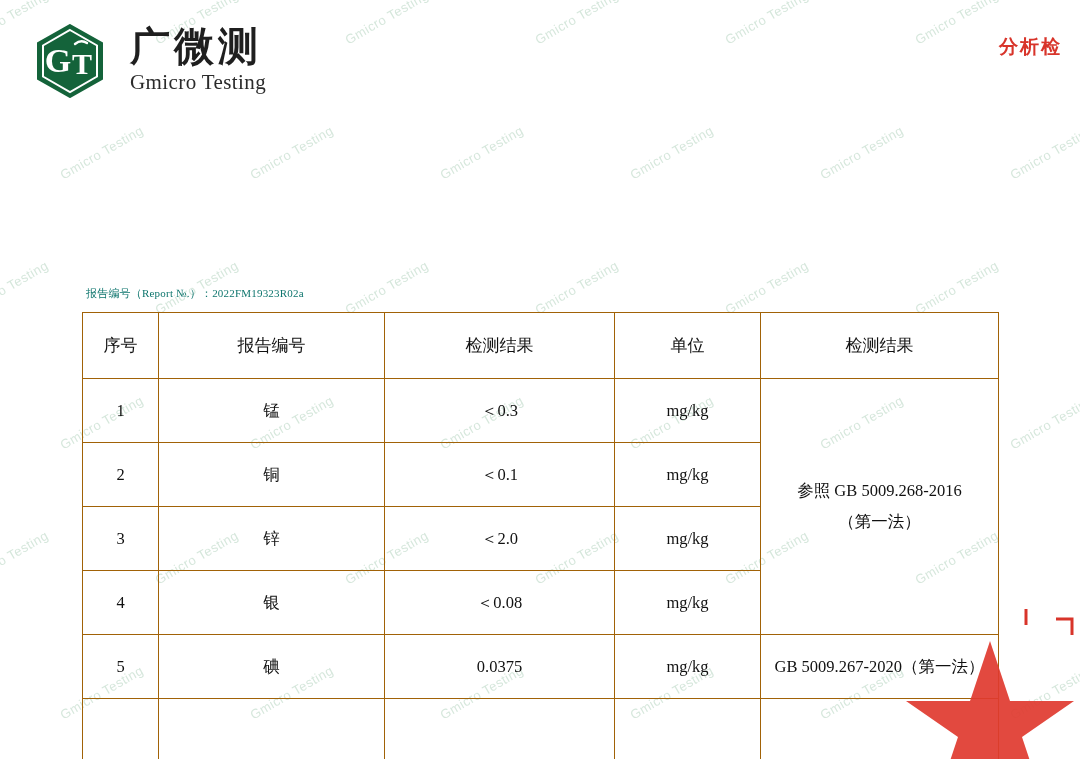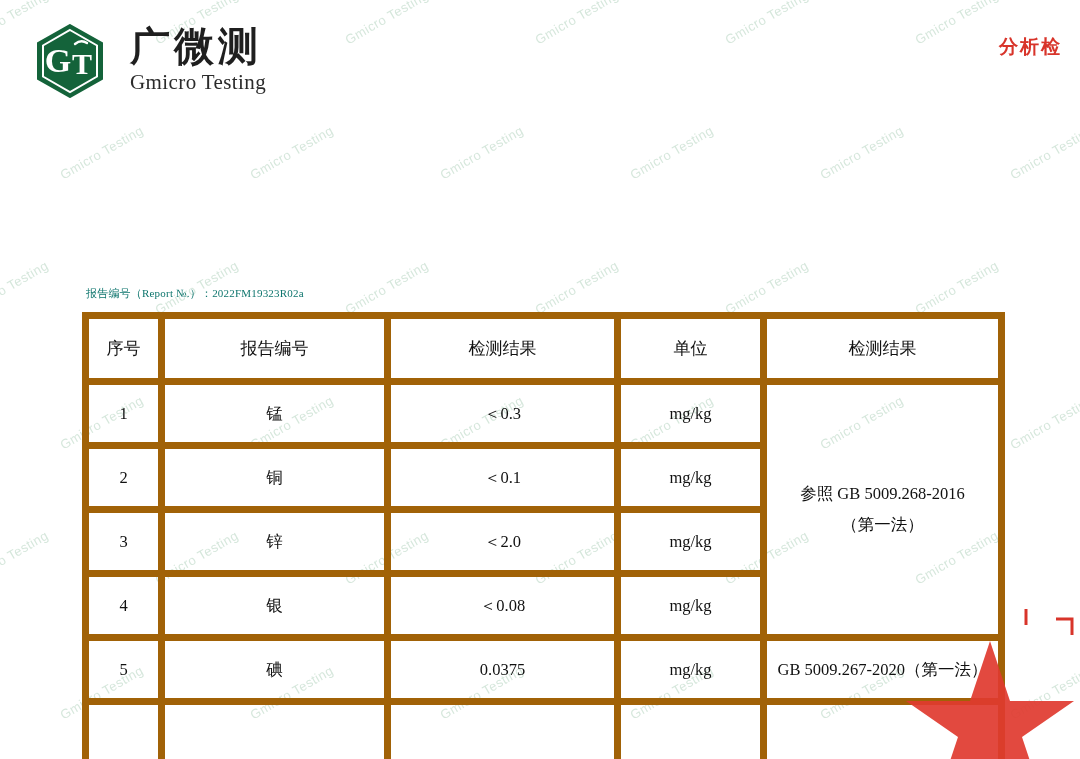--- a/index.html
+++ b/index.html
@@ -139,21 +139,21 @@
   #result-table {
     position: absolute;
     top: 312px;
     left: 82px;
     width: 916px;
     border-collapse: collapse;
     table-layout: fixed;
   }
   #result-table th,
   #result-table td {
-    border: 7px solid #a16207;
+    border: 1px solid #a16207;
     text-align: center;
     vertical-align: middle;
     font-size: 16.5px;
     color: #111;
     font-weight: normal;
     padding: 0;
   }
   #result-table thead th {
     height: 66px;
     font-size: 17px;

